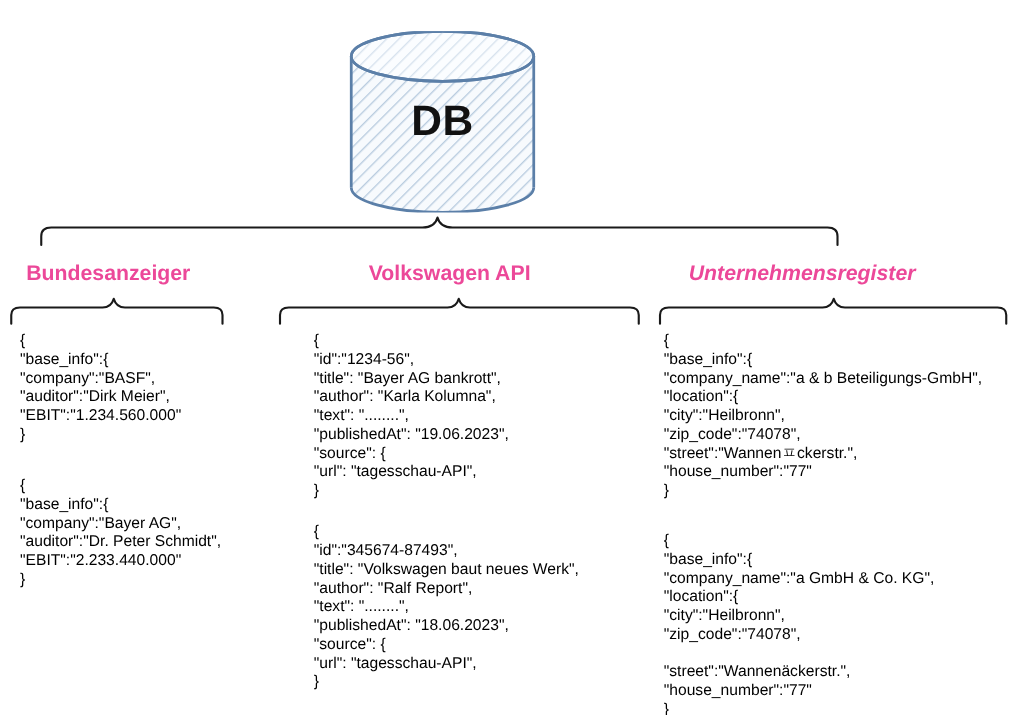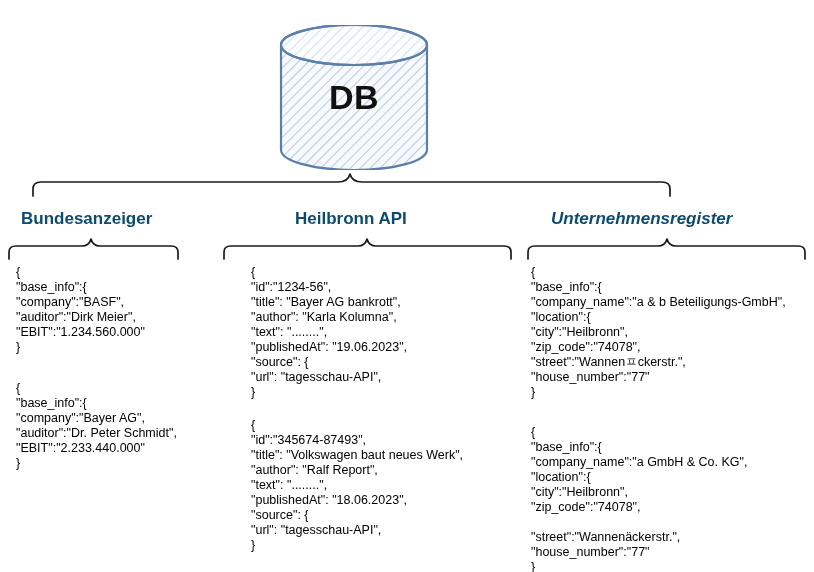--- a/index.html
+++ b/index.html
@@ -54,21 +54,21 @@
     width: 814px;
     height: 572px;
     pointer-events: none;
   }
 
   
   .col-title {
     position: absolute;
     font-size: 17px;
     font-weight: bold;
-    color: #0c4a6e;
+    color: #ec4899;
     white-space: nowrap;
     font-family: "Liberation Sans", sans-serif;
     text-align: right;
   }
   #title-bundesanzeiger { left: 21px;  top: 209px; }
   #title-tagesschau     { left: 295px; top: 209px; }
   #title-unternehmens   { left: 551px; top: 209px; font-style: italic; }
 
   
   .json-block {
@@ -129,21 +129,21 @@
       <path d="M224,259 L224,252 Q224,246 231,246 L358,246 Q365,246 367,239 Q369,246 376,246 L504,246 Q511,246 511,252 L511,259"></path>
     </g>
 
     <g>
       <path d="M528,259 L528,252 Q528,246 535,246 L658,246 Q665,246 667,239 Q669,246 676,246 L798,246 Q805,246 805,252 L805,259"></path>
     </g>
   </g>
 </svg>
 
 <div class="col-title" id="title-bundesanzeiger">Bundesanzeiger</div>
-<div class="col-title" id="title-tagesschau">Heilbronn API</div>
+<div class="col-title" id="title-tagesschau">Volkswagen API</div>
 <div class="col-title" id="title-unternehmens">Unternehmensregister</div>
 
 <div class="json-block" id="json-ba-1"><span class="json-line">{</span><span class="json-line">"base_info":{</span><span class="json-line">"company":"BASF",</span><span class="json-line">"auditor":"Dirk Meier",</span><span class="json-line">"EBIT":"1.234.560.000"</span><span class="json-line">}</span></div>
 <div class="json-block" id="json-ba-2"><span class="json-line">{</span><span class="json-line">"base_info":{</span><span class="json-line">"company":"Bayer AG",</span><span class="json-line">"auditor":"Dr. Peter Schmidt",</span><span class="json-line">"EBIT":"2.233.440.000"</span><span class="json-line">}</span></div>
 
 <div class="json-block" id="json-ts-1"><span class="json-line">{</span><span class="json-line">"id":"1234-56",</span><span class="json-line">"title": "Bayer AG bankrott",</span><span class="json-line">"author": "Karla Kolumna",</span><span class="json-line">"text": "........",</span><span class="json-line">"publishedAt": "19.06.2023",</span><span class="json-line">"source": {</span><span class="json-line">"url": "tagesschau-API",</span><span class="json-line">}</span></div>
 <div class="json-block" id="json-ts-2"><span class="json-line">{</span><span class="json-line">"id":"345674-87493",</span><span class="json-line">"title": "Volkswagen baut neues Werk",</span><span class="json-line">"author": "Ralf Report",</span><span class="json-line">"text": "........",</span><span class="json-line">"publishedAt": "18.06.2023",</span><span class="json-line">"source": {</span><span class="json-line">"url": "tagesschau-API",</span><span class="json-line">}</span></div>
 
 <div class="json-block" id="json-ur-1"><span class="json-line">{</span><span class="json-line">"base_info":{</span><span class="json-line">"company_name":"a &amp; b Beteiligungs-GmbH",</span><span class="json-line">"location":{</span><span class="json-line">"city":"Heilbronn",</span><span class="json-line">"zip_code":"74078",</span><span class="json-line">"street":"Wannenㅍckerstr.",</span><span class="json-line">"house_number":"77"</span><span class="json-line">}</span></div>
 <div class="json-block" id="json-ur-2"><span class="json-line">{</span><span class="json-line">"base_info":{</span><span class="json-line">"company_name":"a GmbH &amp; Co. KG",</span><span class="json-line">"location":{</span><span class="json-line">"city":"Heilbronn",</span><span class="json-line">"zip_code":"74078",</span><span class="json-line">&nbsp;</span><span class="json-line">"street":"Wannenäckerstr.",</span><span class="json-line">"house_number":"77"</span><span class="json-line">}</span></div>

